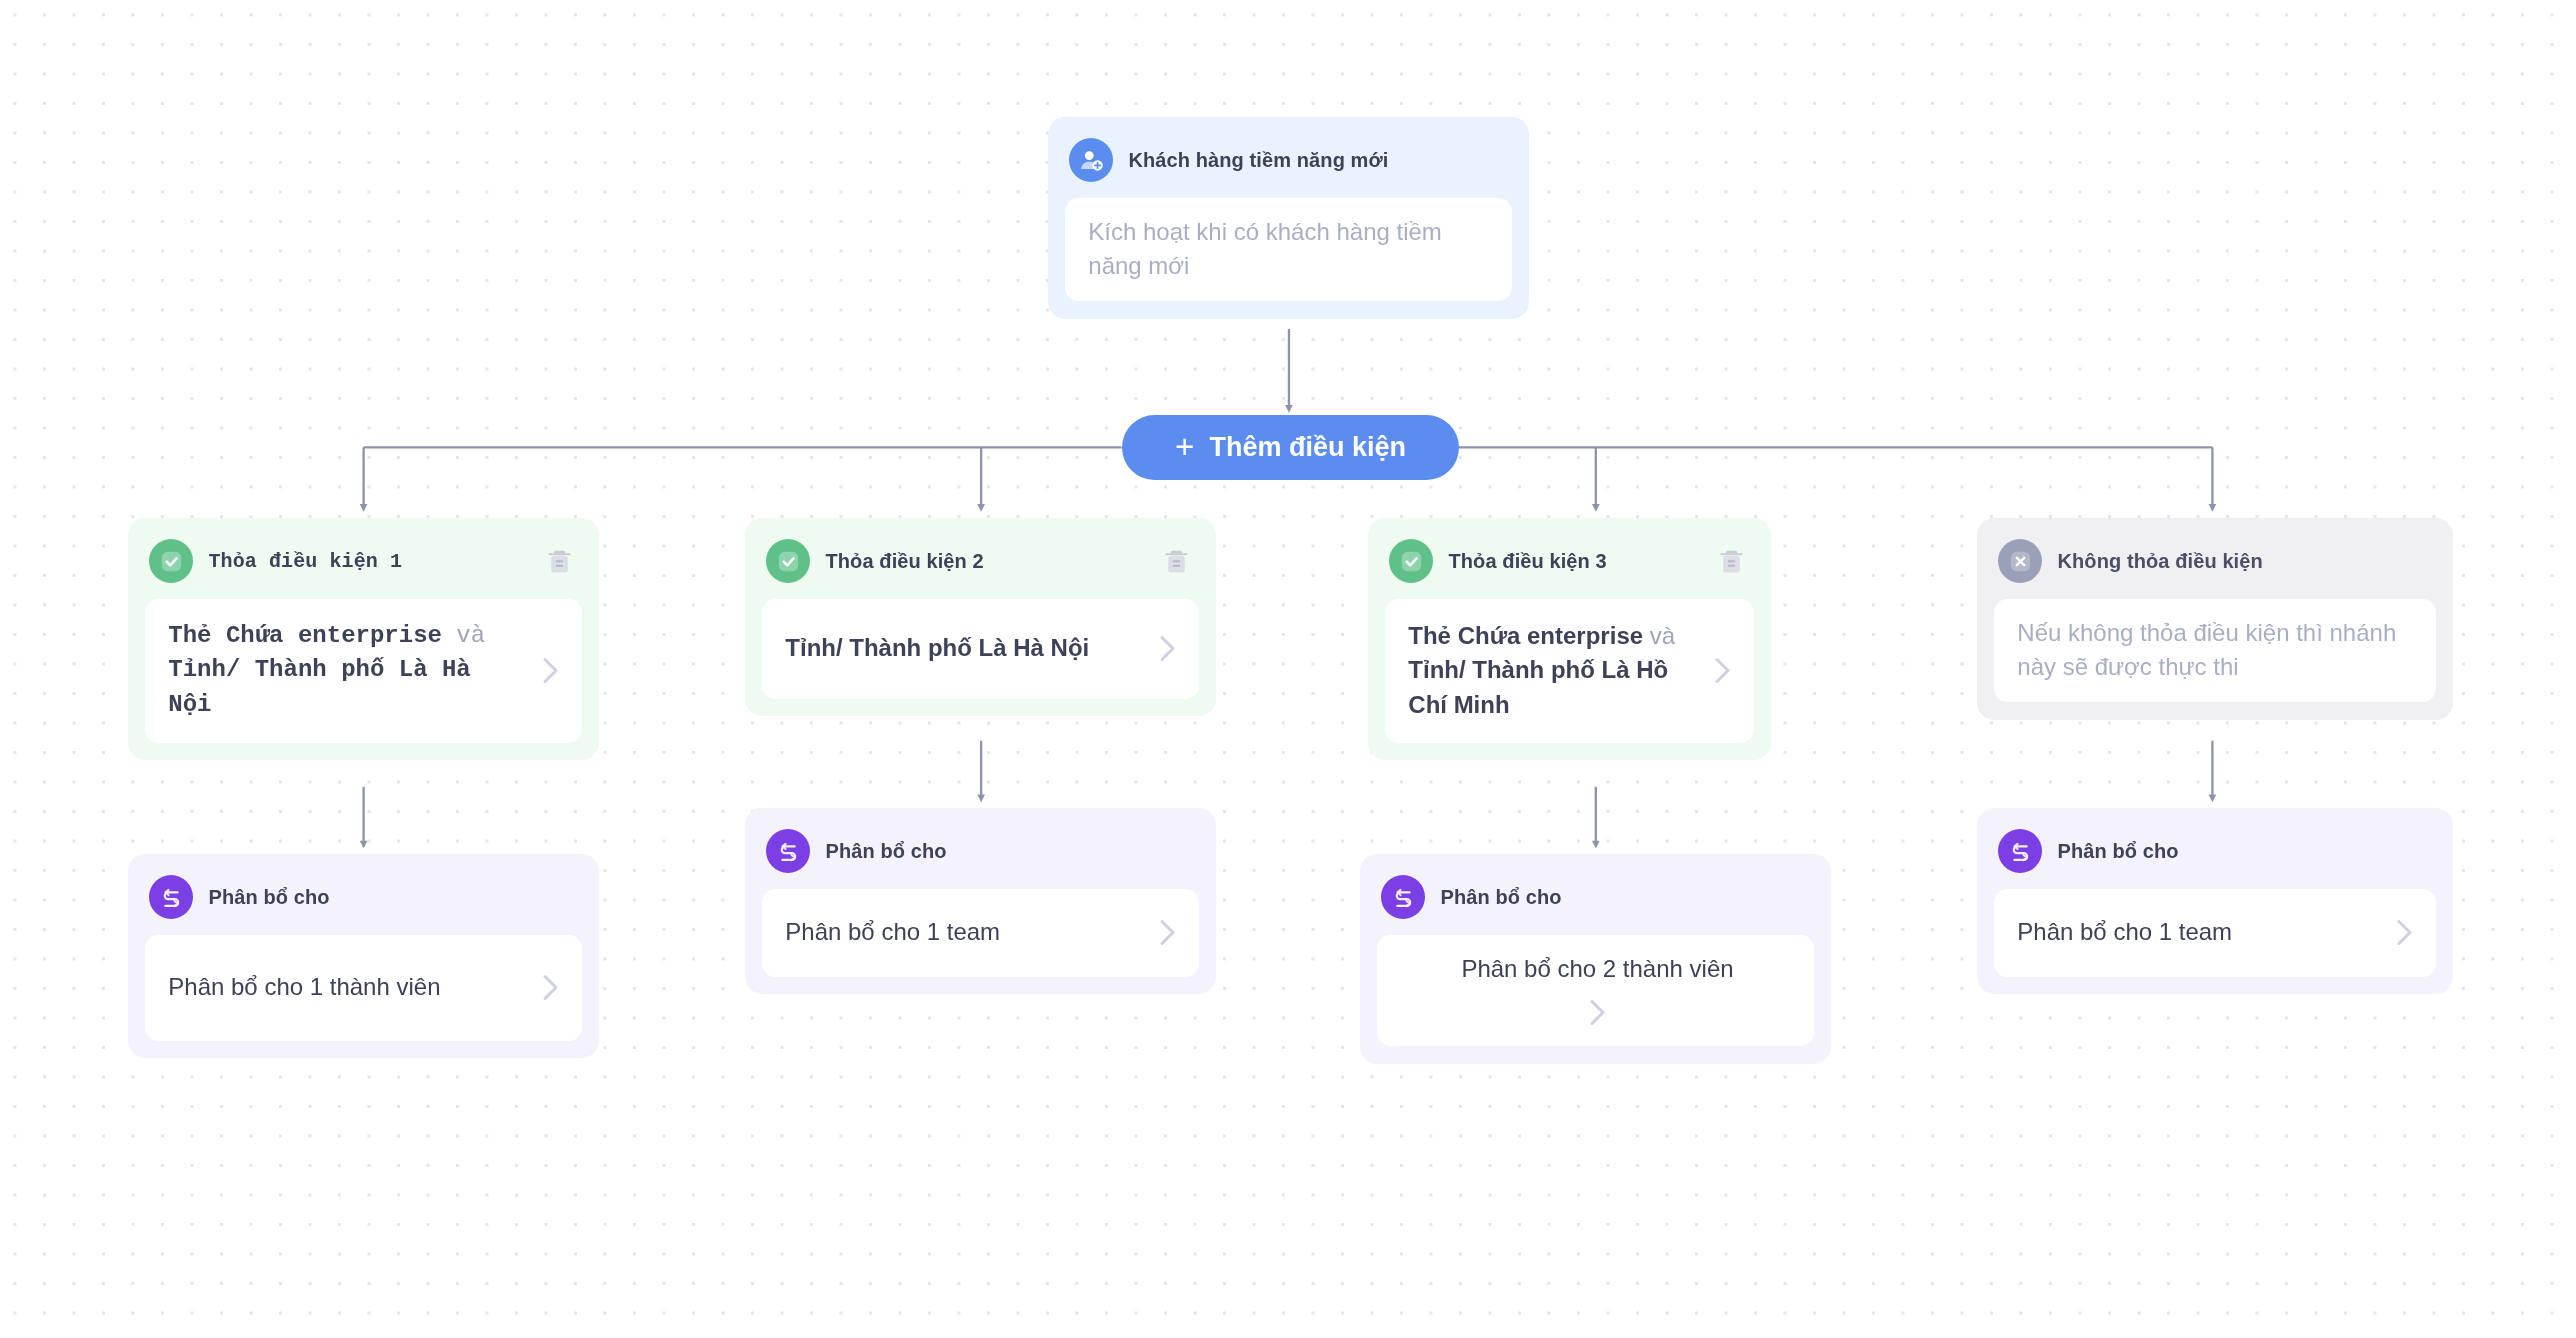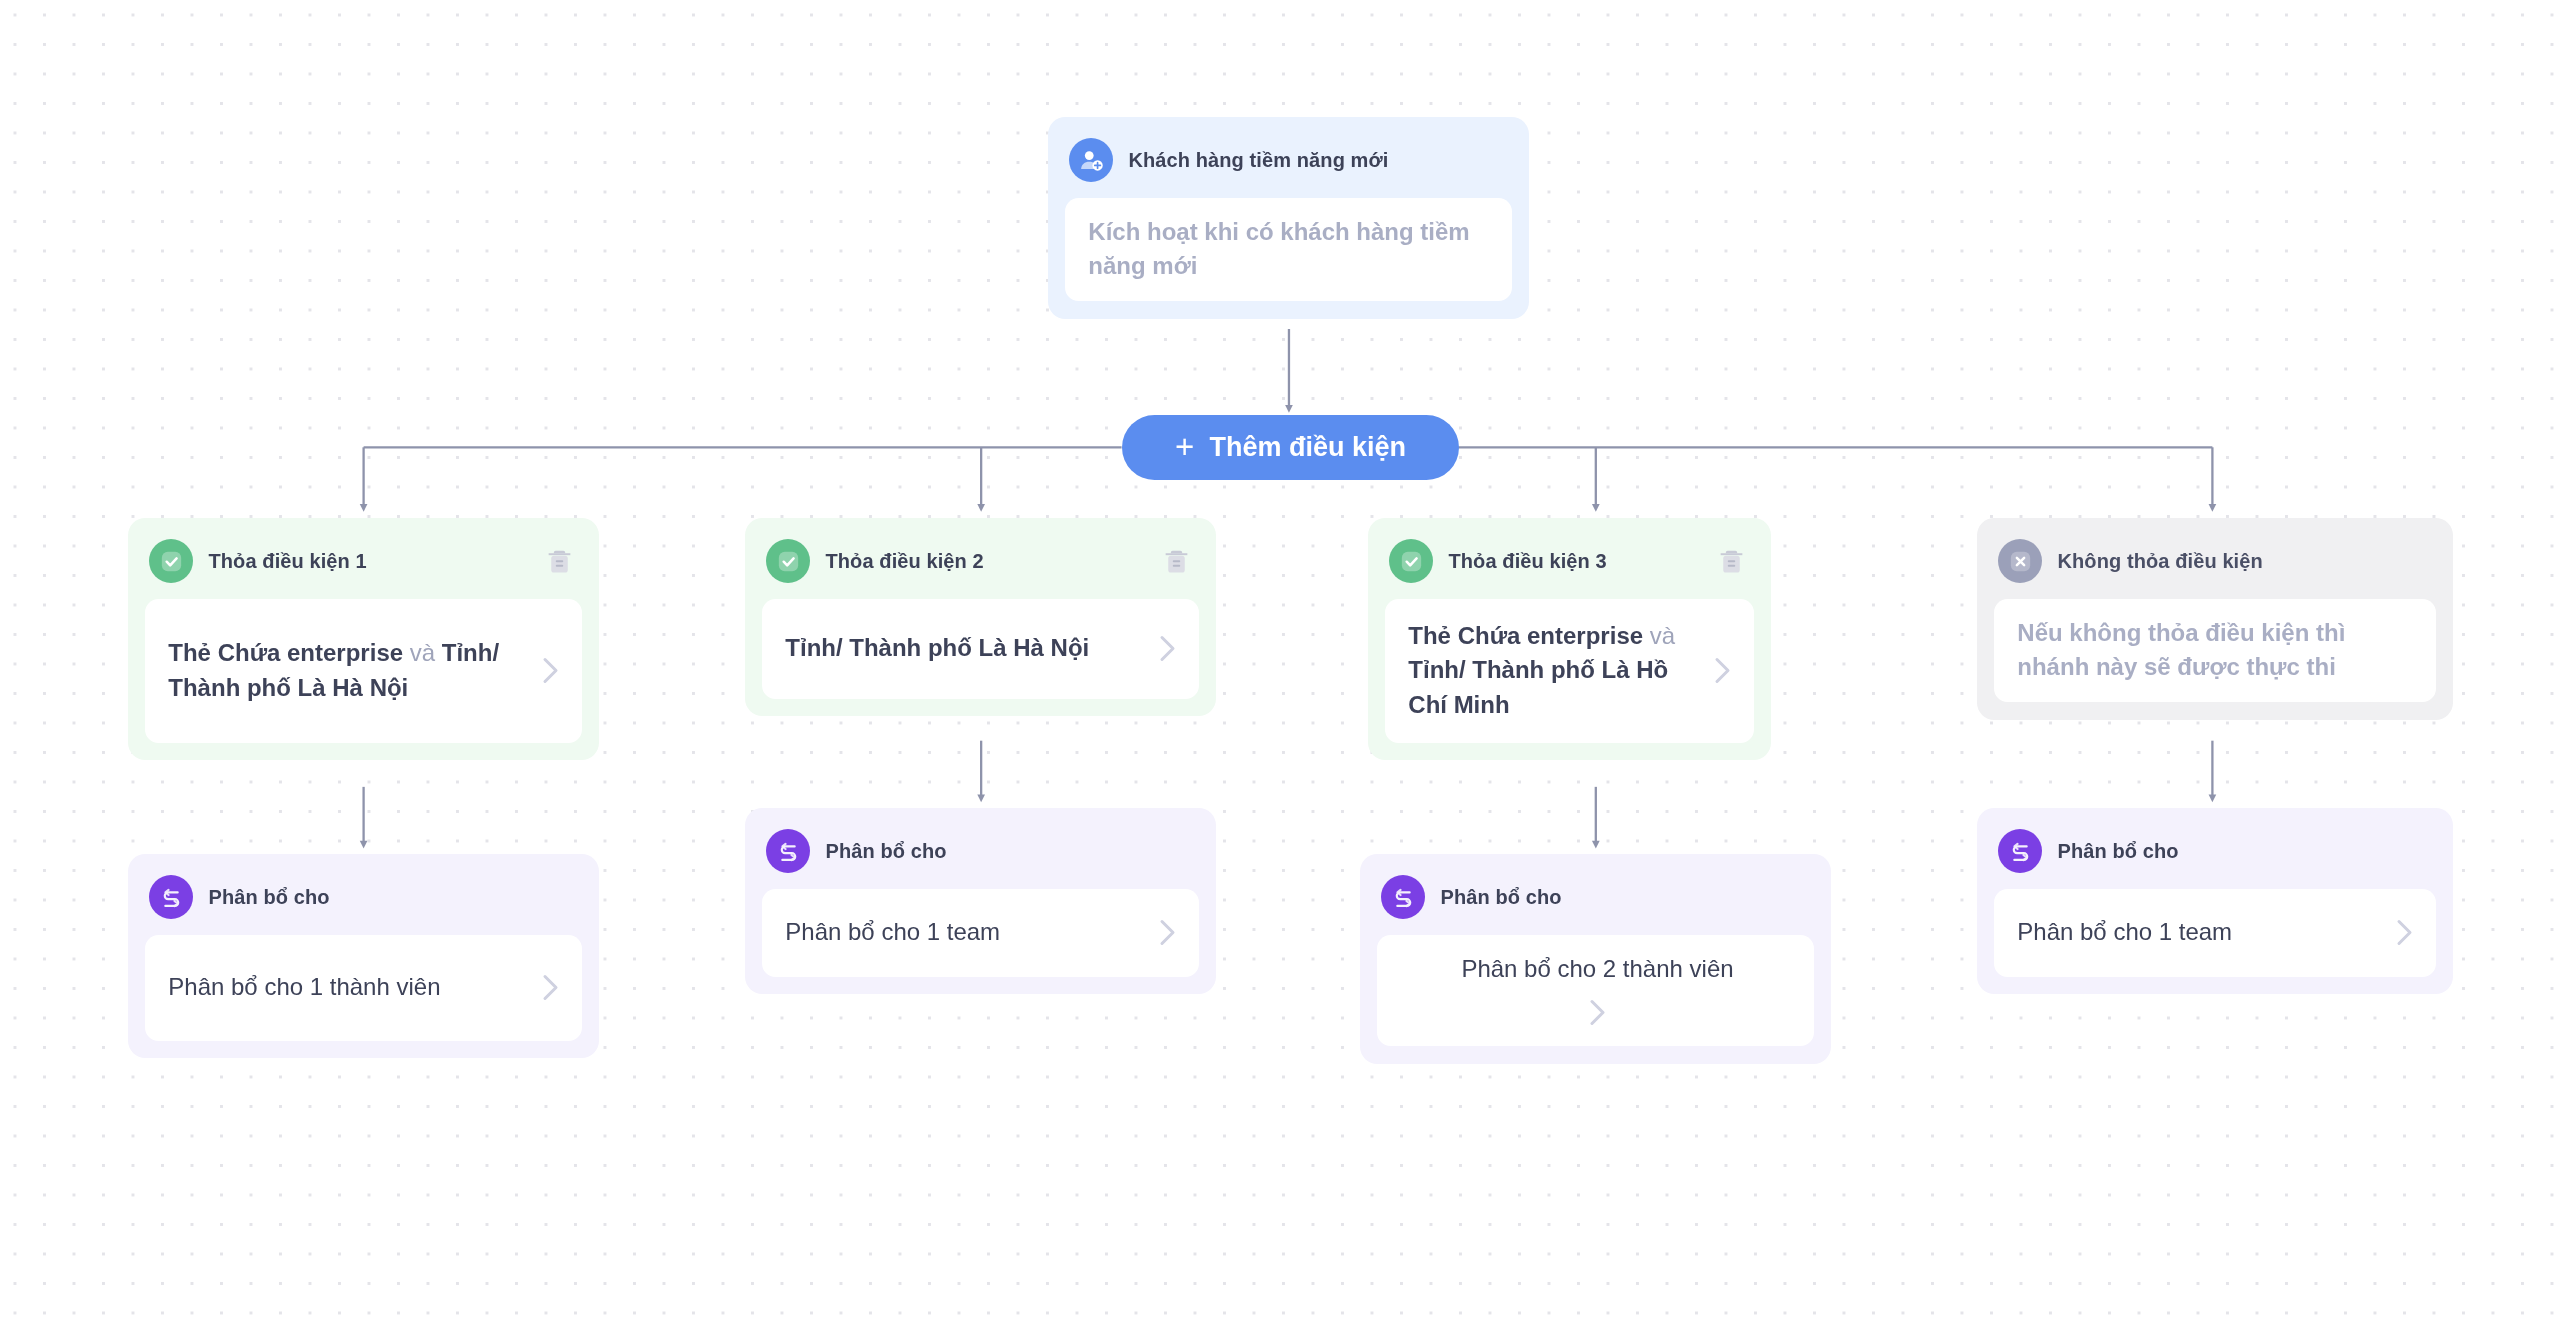--- a/index.html
+++ b/index.html
@@ -82,21 +82,21 @@
     padding: 17.3px 19px 17.3px 23px;
     gap: 9.6px;
   }
   .node-body-text {
     font-size: 24px;
     line-height: 1.44;
     color: #3d4258;
   }
   .node-body-text.placeholder {
     color: #a9aec4;
-    font-weight: bold;
+    font-weight: normal;
   }
   .node-body-text.strong {
     font-weight: bold;
   }
   .node-body-text .conj {
     font-weight: normal;
     color: #9fa4ba;
   }
   .chev {
     flex: 0 0 auto;
@@ -206,21 +206,21 @@
     <div class="node-body" style="min-height:98px;">
       <span class="node-body-text placeholder" style="max-width:404px;">Kích hoạt khi có khách hàng tiềm năng mới</span>
     </div>
   </div>
 
   <button class="add-btn" style="left:1122px; top:415px; width:337px;">
     <span class="plus">+</span>
     <span>Thêm điều kiện</span>
   </button>
 
-  <div class="node card-pass" style="left:128px; top:518px; width:471px;">
+  <div class="node card-pass" style="left:128px; top:518px; width:471px;font-family:Liberation Mono, monospace;">
     <div class="node-head">
       <span class="icon-circle ic-pass">
         <svg width="29" height="29" viewBox="0 0 24 24">
           <rect x="4" y="4" width="16" height="16" rx="5" fill="#ffffff" opacity="0.3"></rect>
           <path d="M8 12.2 l2.9 3 L16.2 9.4" stroke="#ffffff" stroke-width="2.1" fill="none" stroke-linecap="round" stroke-linejoin="round"></path>
         </svg>
       </span>
       <span class="node-title">Thỏa điều kiện 1</span>
       <span class="trash-btn">
         <svg width="31" height="31" viewBox="0 0 24 24" fill="#c8cad6">

